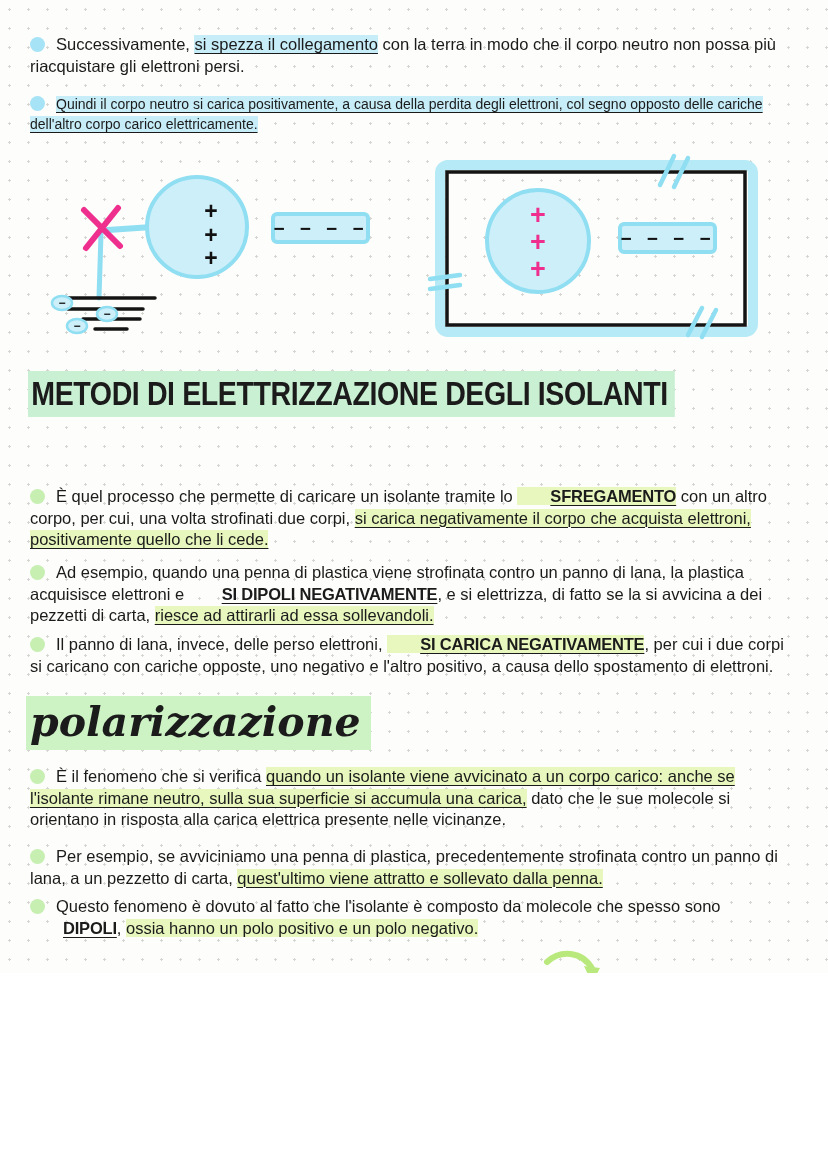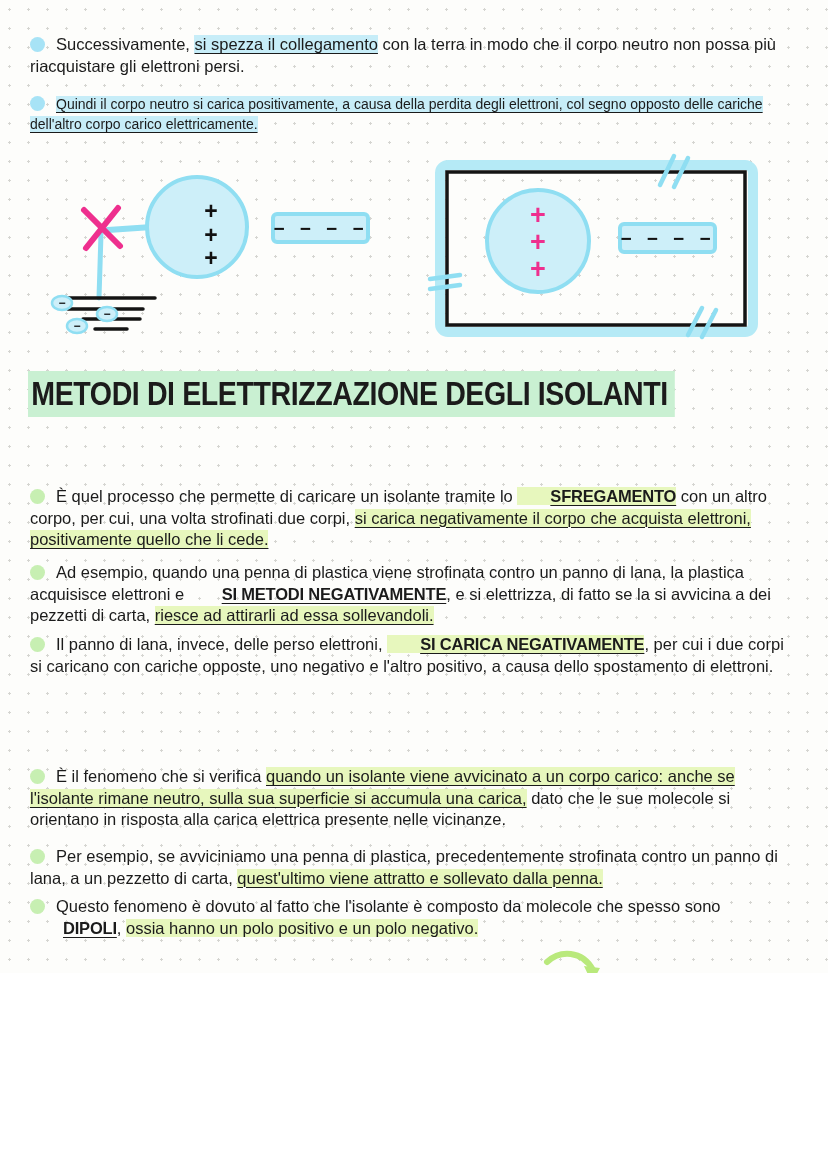--- a/index.html
+++ b/index.html
@@ -88,27 +88,28 @@
   </svg>
 
   <h1 class="main-title"><span>METODI DI ELETTRIZZAZIONE DEGLI ISOLANTI</span></h1>
 
 
   <p class="para" style="top:486px">
     <span class="bullet green"></span><span>È quel processo che permette di caricare un isolante tramite lo </span><span class="term ul hl-green">SFREGAMENTO</span><span> con un altro corpo, per cui, una volta strofinati due corpi, </span><span class="ul hl-green">si carica negativamente il corpo che acquista elettroni, positivamente quello che li cede.</span>
   </p>
 
   <p class="para" style="top:562px">
-    <span class="bullet green"></span><span>Ad esempio, quando una penna di plastica viene strofinata contro un panno di lana, la plastica acquisisce elettroni e </span><span class="term ul">SI METODI NEGATIVAMENTE</span><span>, e si elettrizza, di fatto se la si avvicina a dei pezzetti di carta, </span><span class="ul hl-green">riesce ad attirarli ad essa sollevandoli.</span>
+    <span class="bullet green"></span><span>Ad esempio, quando una penna di plastica viene strofinata contro un panno di lana, la plastica acquisisce elettroni e </span><span class="term ul">SI DIPOLI NEGATIVAMENTE</span><span>, e si elettrizza, di fatto se la si avvicina a dei pezzetti di carta, </span><span class="ul hl-green">riesce ad attirarli ad essa sollevandoli.</span>
   </p>
 
   <p class="para" style="top:634px">
     <span class="bullet green"></span><span>Il panno di lana, invece, delle perso elettroni, </span><span class="term ul hl-green">SI CARICA NEGATIVAMENTE</span><span>, per cui i due corpi si caricano con cariche opposte, uno negativo e l'altro positivo, a causa dello spostamento di elettroni.</span>
   </p>
 
+  <h2 class="script polar"><span>polarizzazione</span></h2>
 
   <p class="para" style="top:766px">
     <span class="bullet green"></span><span>È il fenomeno che si verifica </span><span class="ul hl-green">quando un isolante viene avvicinato a un corpo carico: anche se l'isolante rimane neutro, sulla sua superficie si accumula una carica,</span><span> dato che le sue molecole si orientano in risposta alla carica elettrica presente nelle vicinanze.</span>
   </p>
 
   <p class="para" style="top:846px">
     <span class="bullet green"></span><span>Per esempio, se avviciniamo una penna di plastica, precedentemente strofinata contro un panno di lana, a un pezzetto di carta, </span><span class="ul hl-green">quest'ultimo viene attratto e sollevato dalla penna.</span>
   </p>
 
   <p class="para" style="top:896px">

